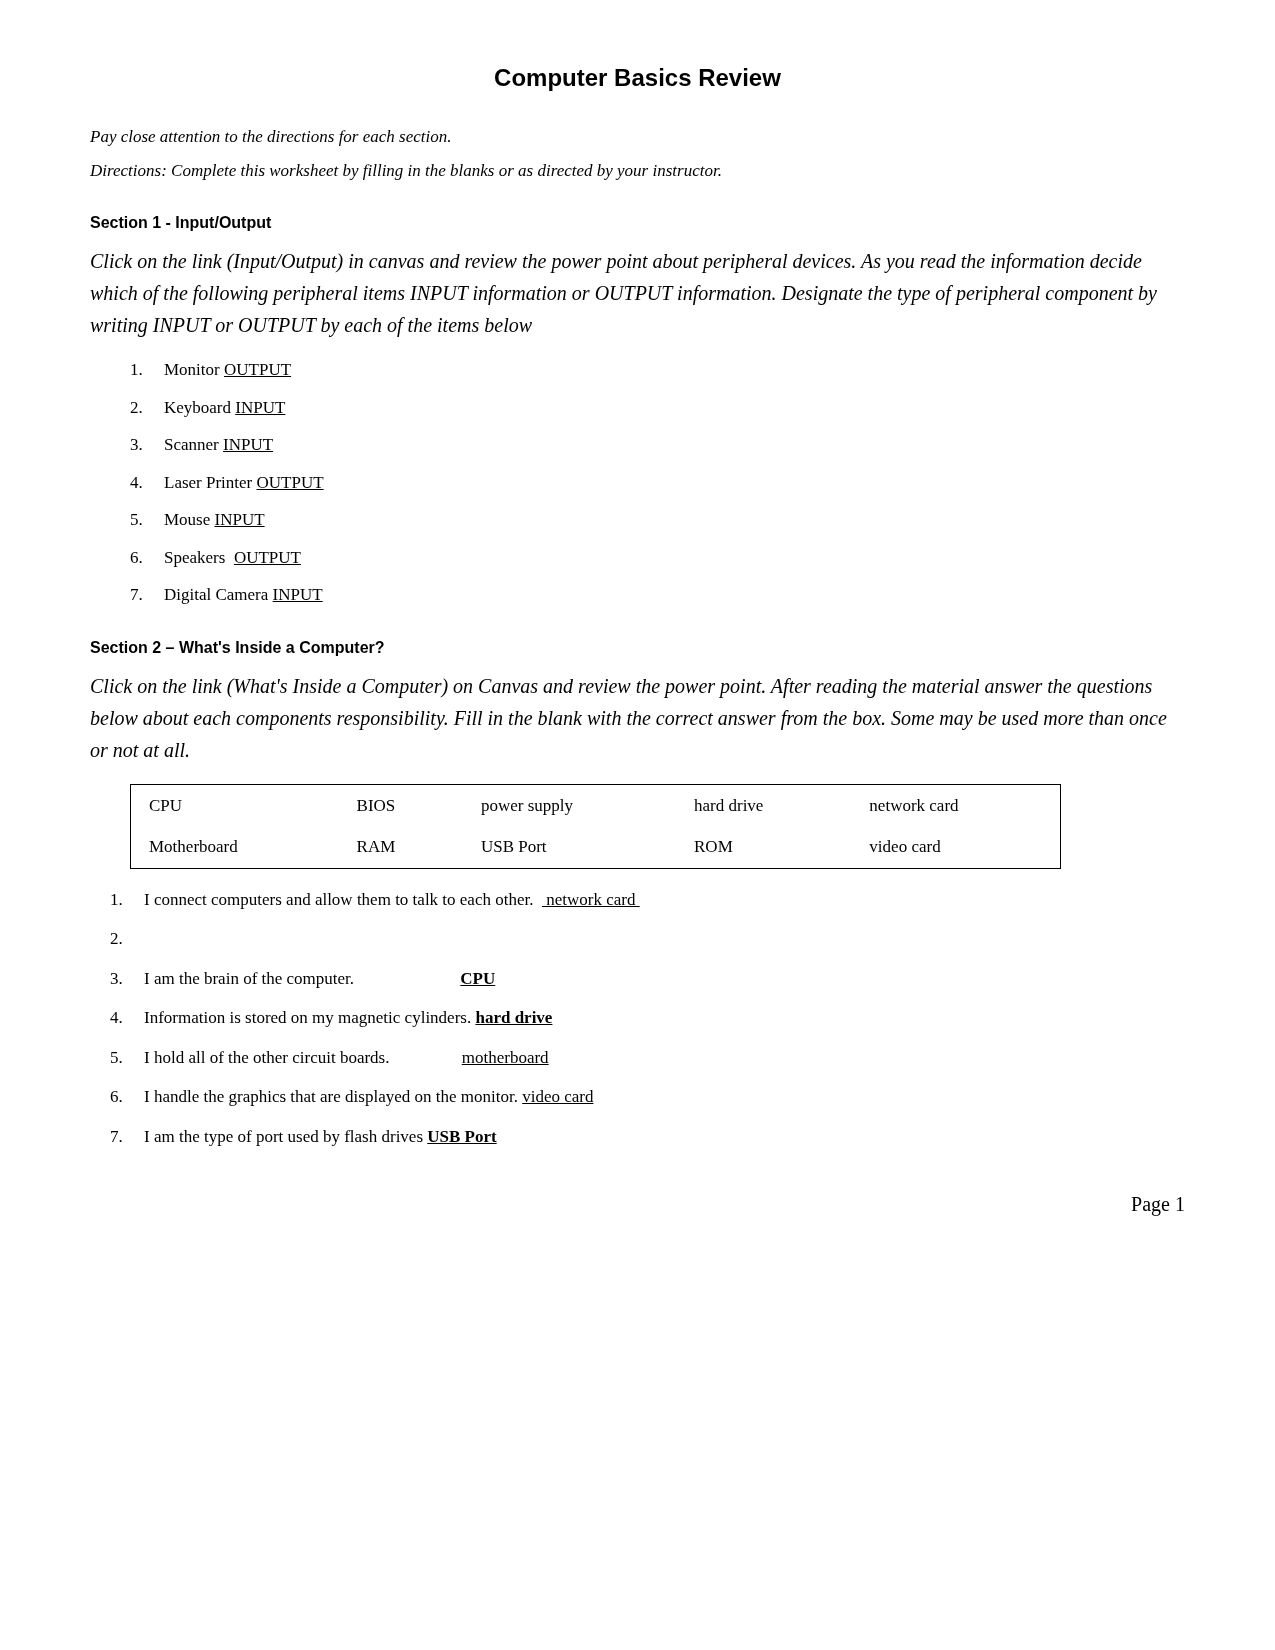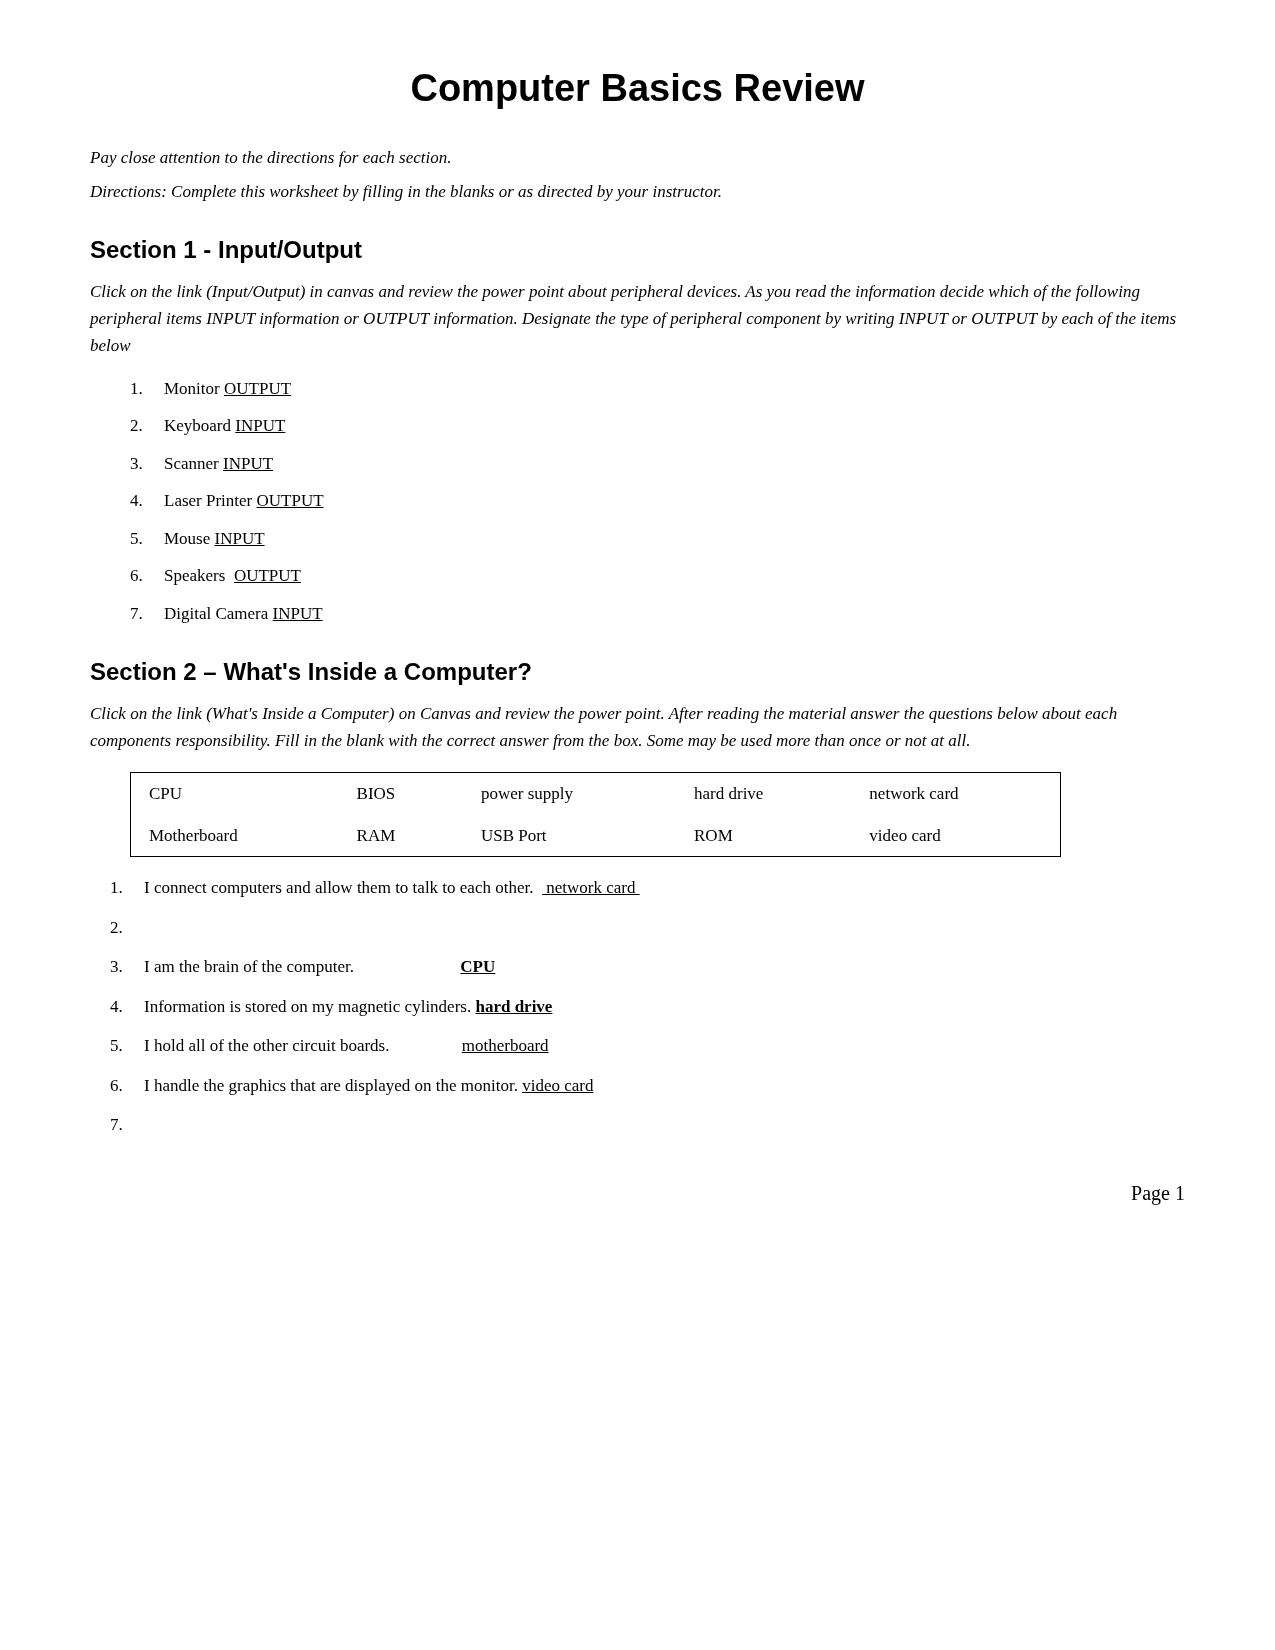--- a/index.html
+++ b/index.html
@@ -14,47 +14,47 @@
       color: #000;
       width: 1275px;
       min-height: 1650px;
       padding: 60px 90px 60px 90px;
       font-size: 18px;
       line-height: 1.5;
     }
 
     .page-title {
       text-align: center;
-      font-size: 38px;
+      font-size: 24px;
       font-weight: bold;
       margin-bottom: 28px;
       font-family: Arial, sans-serif;
     }
 
     .directions-block {
       margin-bottom: 8px;
     }
 
     .directions-block p {
       font-style: italic;
       font-size: 17px;
       margin-bottom: 8px;
     }
 
     .section-title {
       font-family: Arial, sans-serif;
-      font-size: 24px;
+      font-size: 16px;
       font-weight: bold;
       margin-top: 28px;
       margin-bottom: 10px;
     }
 
     .section-instructions {
       font-style: italic;
-      font-size: 17px;
+      font-size: 20px;
       margin-bottom: 16px;
       line-height: 1.6;
     }
 
     .numbered-list {
       list-style: none;
       margin-left: 40px;
       margin-bottom: 8px;
     }
 
@@ -206,16 +206,17 @@
   <li>
     <span class="num">5.</span>
     <span>I hold all of the other circuit boards. &nbsp;&nbsp;&nbsp;&nbsp;&nbsp;&nbsp;&nbsp;&nbsp;&nbsp;&nbsp;&nbsp;&nbsp;&nbsp;&nbsp;&nbsp;&nbsp;<span style="text-decoration:underline;">motherboard</span></span>
   </li>
   <li>
     <span class="num">6.</span>
     <span>I handle the graphics that are displayed on the monitor. <span style="text-decoration:underline;">video card</span></span>
   </li>
   <li>
     <span class="num">7.</span>
+    <span>I am the type of port used by flash drives <strong><span style="text-decoration:underline;">USB Port</span></strong></span>
   </li>
 </ol>
 
 <div class="page-num">Page 1</div>
 
 </body></html>

